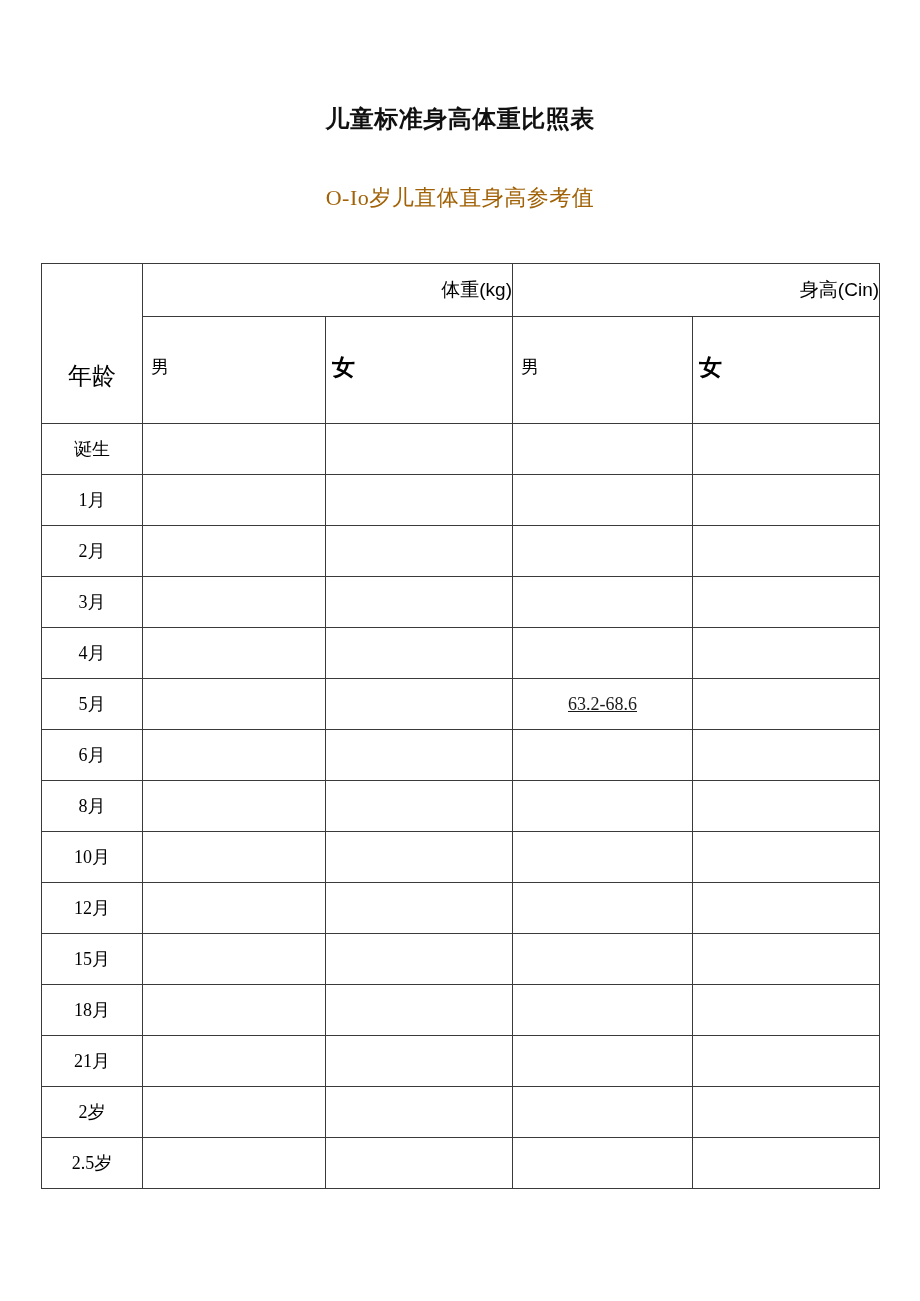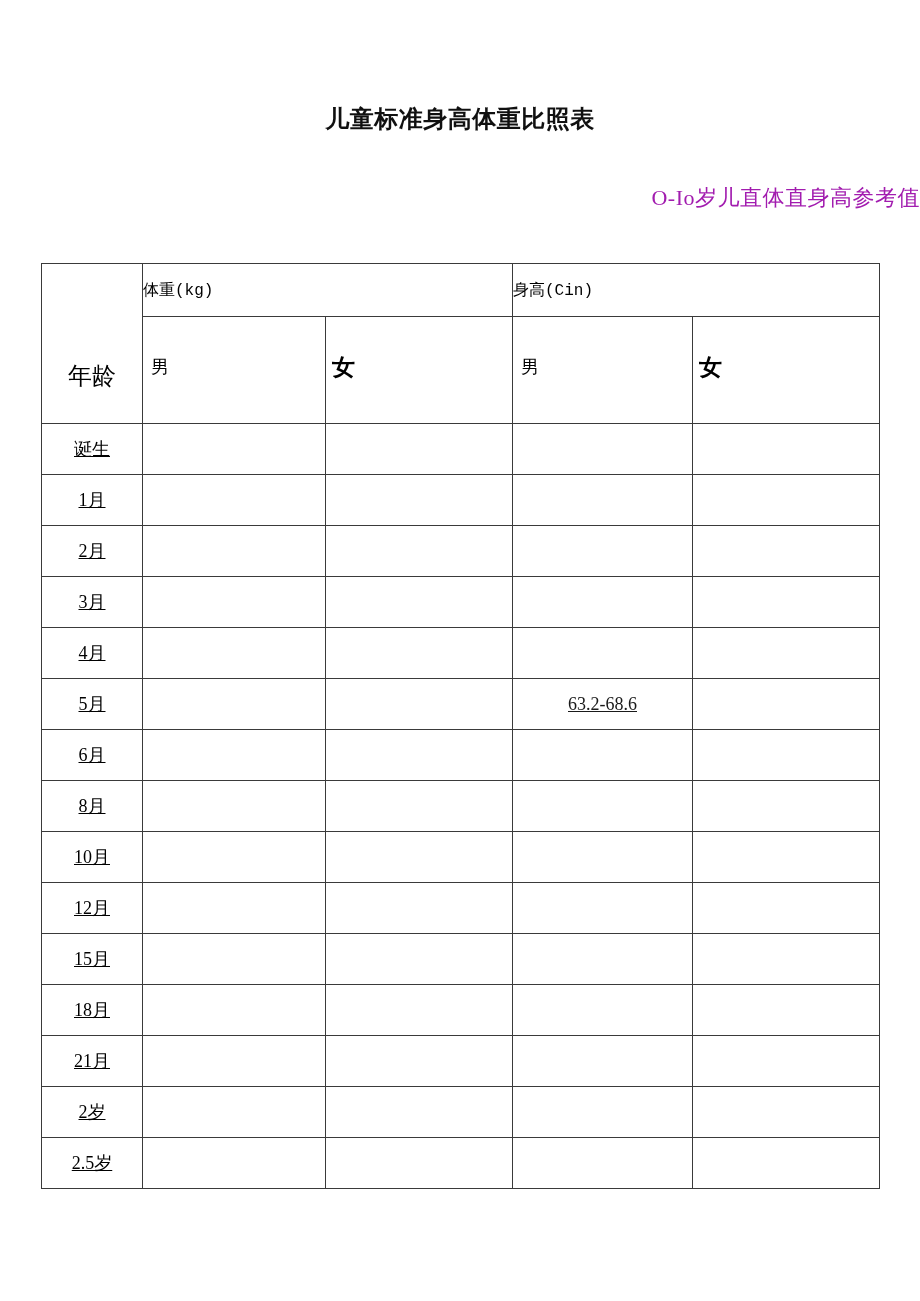--- a/index.html
+++ b/index.html
@@ -33,26 +33,26 @@
     font-weight: 600;
     letter-spacing: 0.5px;
     color: #101010;
   }
 
   .doc-subtitle {
     position: absolute;
     left: 0;
     top: 183px;
     width: 920px;
-    text-align: right;
+    text-align: center;
     font-family: "Liberation Serif", "DejaVu Serif", serif;
     font-size: 22px;
     font-weight: 400;
     letter-spacing: 0.5px;
-    color: #a21caf;
+    color: #a16207;
   }
 
   .table-wrap {
     position: absolute;
     left: 41px;
     top: 263px;
     width: 838px;
   }
 
   table.growth {
@@ -71,23 +71,23 @@
 
   
   col.c-age    { width: 101px; }
   col.c-wm     { width: 183px; }
   col.c-wf     { width: 187px; }
   col.c-hm     { width: 180px; }
   col.c-hf     { width: 187px; }
 
   .th-group {
     height: 52px;
-    text-align: left;
-    font-size: 16px;
-    font-family: Liberation Mono, monospace;
+    text-align: right;
+    font-size: 19px;
+    font-family: Liberation Sans, sans-serif;
   }
 
   .th-age {
     text-align: center;
     font-size: 24px;
     font-family: "Liberation Serif", "DejaVu Serif", serif;
     vertical-align: top;
     padding-top: 64px !important;
   }
 
@@ -108,21 +108,20 @@
   tr.data-row td {
     height: 50px;
     font-size: 18px;
     text-align: center;
   }
 
   td.age-cell {
     background: #ffffff !important;
     font-size: 18px;
     text-align: center;
-    text-decoration: underline;
   }
 
   td.band-light { background: #fce9ca; }
   td.band-dark  { background: #fcd373; }
 
   td.value-cell {
     font-size: 20px;
     color: #1a1a1a;
     text-decoration: underline;
   }

